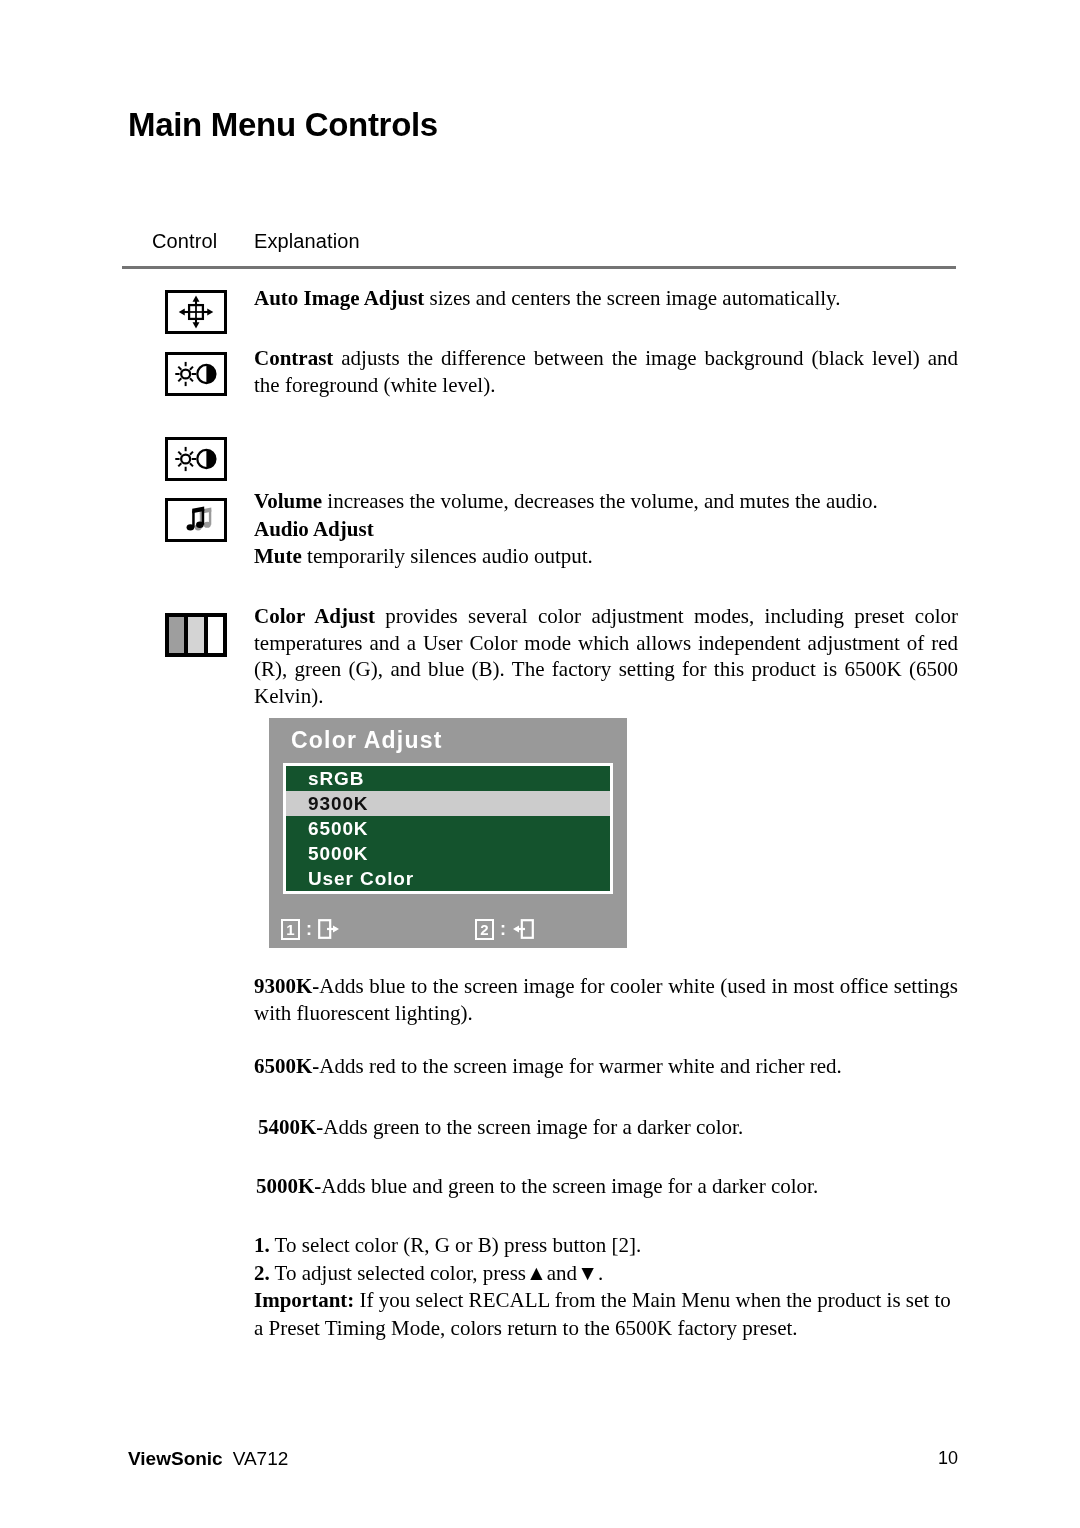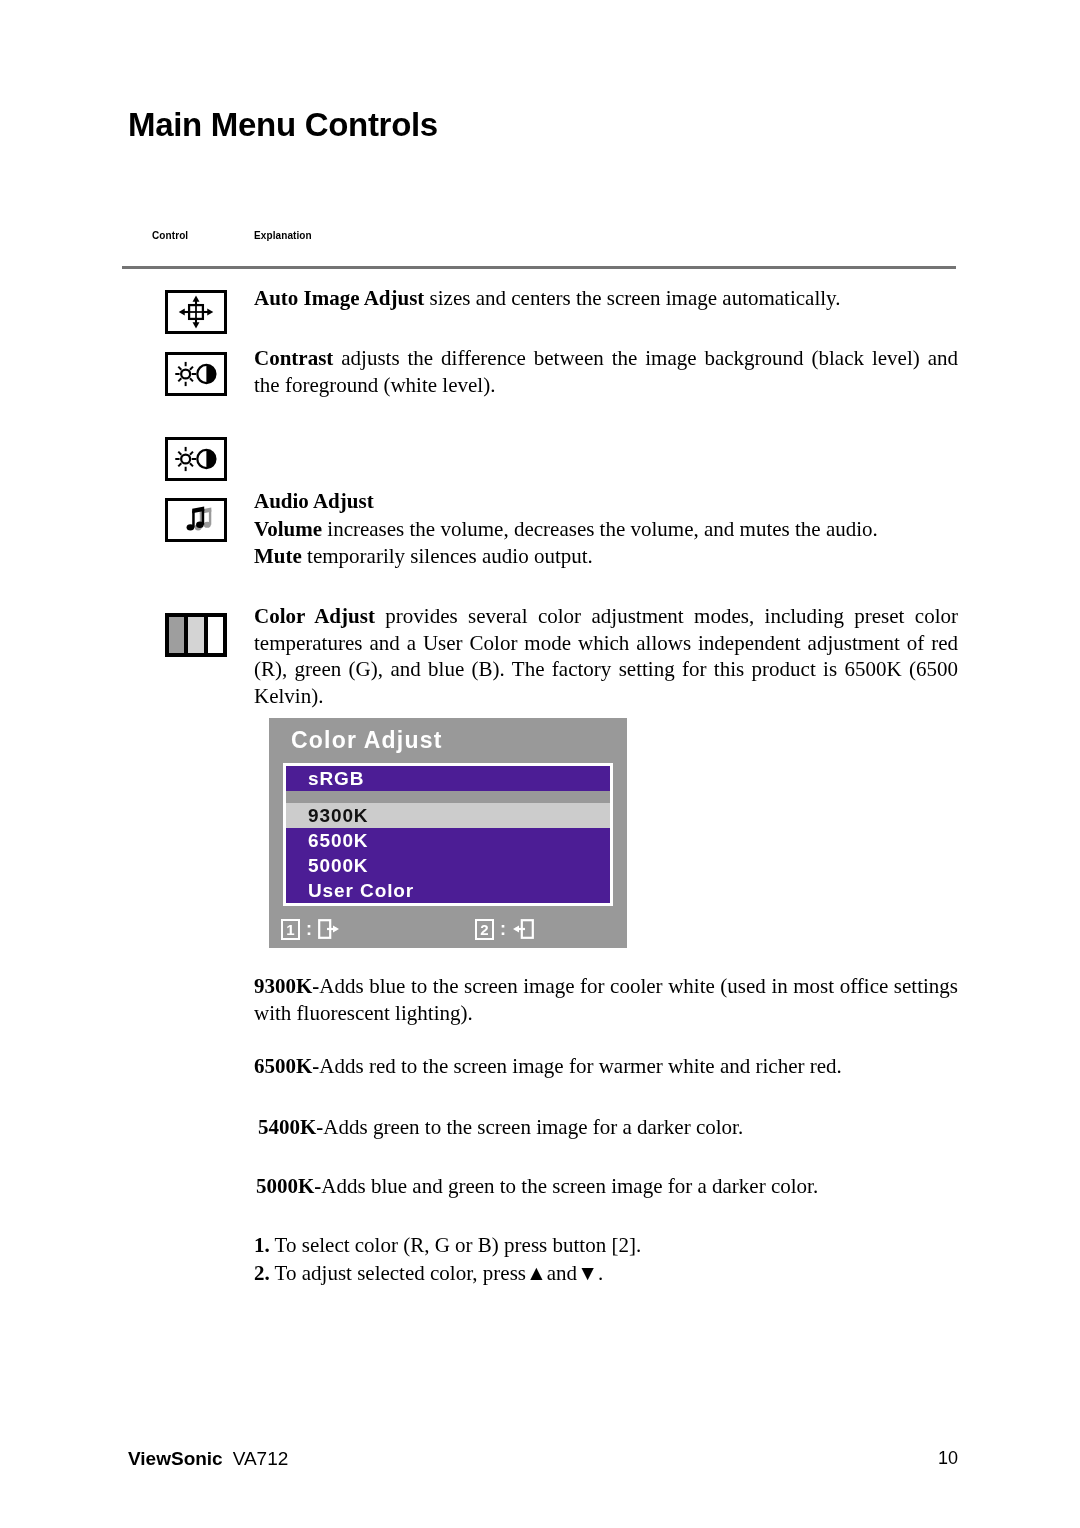--- a/index.html
+++ b/index.html
@@ -44,22 +44,22 @@
     font-size: 21px;
     line-height: 1.2;
   }
   .intro .tri { font-size: 17px; }
 
   
   .col-head {
     position: absolute;
     top: 230px;
     font-family: "Liberation Sans", "DejaVu Sans", sans-serif;
-    font-weight: bold;
-    font-size: 10px;
+    font-weight: normal;
+    font-size: 20px;
     letter-spacing: 0.1px;
   }
   .col-head.control { left: 152px; }
   .col-head.explanation { left: 254px; }
 
   .rule {
     position: absolute;
     left: 122px;
     top: 266px;
     width: 834px;
@@ -154,26 +154,25 @@
     background: #999999;
   }
   .osd-item {
     height: 25px;
     line-height: 25px;
     padding-left: 22px;
     font-size: 19px;
     font-weight: bold;
     color: #ffffff;
     letter-spacing: 0.9px;
-    background: #4c1d95;
+    background: #14532d;
   }
   .osd-item.selected {
     background: #cccccc;
     color: #111111;
-    margin-top: 12px;
   }
   .osd-footer {
     position: absolute;
     left: 12px;
     top: 198px;
     width: 336px;
     height: 26px;
     display: flex;
     align-items: center;
   }
@@ -309,22 +308,22 @@
           <ellipse cx="24.5" cy="30.5" rx="4.4" ry="3.7"></ellipse>
           <rect x="26.6" y="11" width="2.9" height="19.5"></rect>
           <ellipse cx="35.5" cy="27.5" rx="4.4" ry="3.7"></ellipse>
           <rect x="37.6" y="9" width="2.9" height="18.5"></rect>
           <path d="M26.6 9 L40.5 6.3 L40.5 11.6 L26.6 14.3 Z"></path>
         </g>
       </svg>
     </div>
   </div>
   <div class="exp tight" style="top:488px;">
+    <div><b>Volume</b><span> increases the volume, decreases the volume, and mutes the audio.</span></div>
     <div><b>Audio Adjust</b></div>
-    <div><b>Volume</b><span> increases the volume, decreases the volume, and mutes the audio.</span></div>
     <div><b>Mute</b><span> temporarily silences audio output.</span></div>
   </div>
 
   <div class="icon-colorbars" style="top:613px;">
     <div class="bar" style="background:#9e9e9e;"></div>
     <div class="bar" style="background:#d4d4d4;"></div>
     <div class="bar" style="background:#ffffff;"></div>
   </div>
   <div class="exp just" style="top:603px;">
     <b>Color Adjust</b><span> provides several color adjustment modes, including preset color temperatures and a User Color mode which allows independent adjustment of red (R), green (G), and blue (B). The factory setting for this product is 6500K (6500 Kelvin).</span>
@@ -374,20 +373,23 @@
     <b>5000K-</b><span>Adds blue and green to the screen image for a darker color.</span>
   </div>
 
   <div class="exp tight" style="top:1232px;">
     <div>
       <b>1.</b><span> To select color (R, G or B) press button [2].</span>
     </div>
     <div>
       <b>2.</b><span> To adjust selected color, press</span><span class="tri">▲</span><span>and</span><span class="tri">▼</span><span>.</span>
     </div>
+    <div>
+      <b>Important:</b><span> If you select RECALL from the Main Menu when the product is set to a Preset Timing Mode, colors return to the 6500K factory preset.</span>
+    </div>
   </div>
 
   <div class="footer-left">
     <span class="brand">ViewSonic</span><span class="model">VA712</span>
   </div>
   <div class="footer-page">10</div>
 
 </div>
 
 </body></html>

